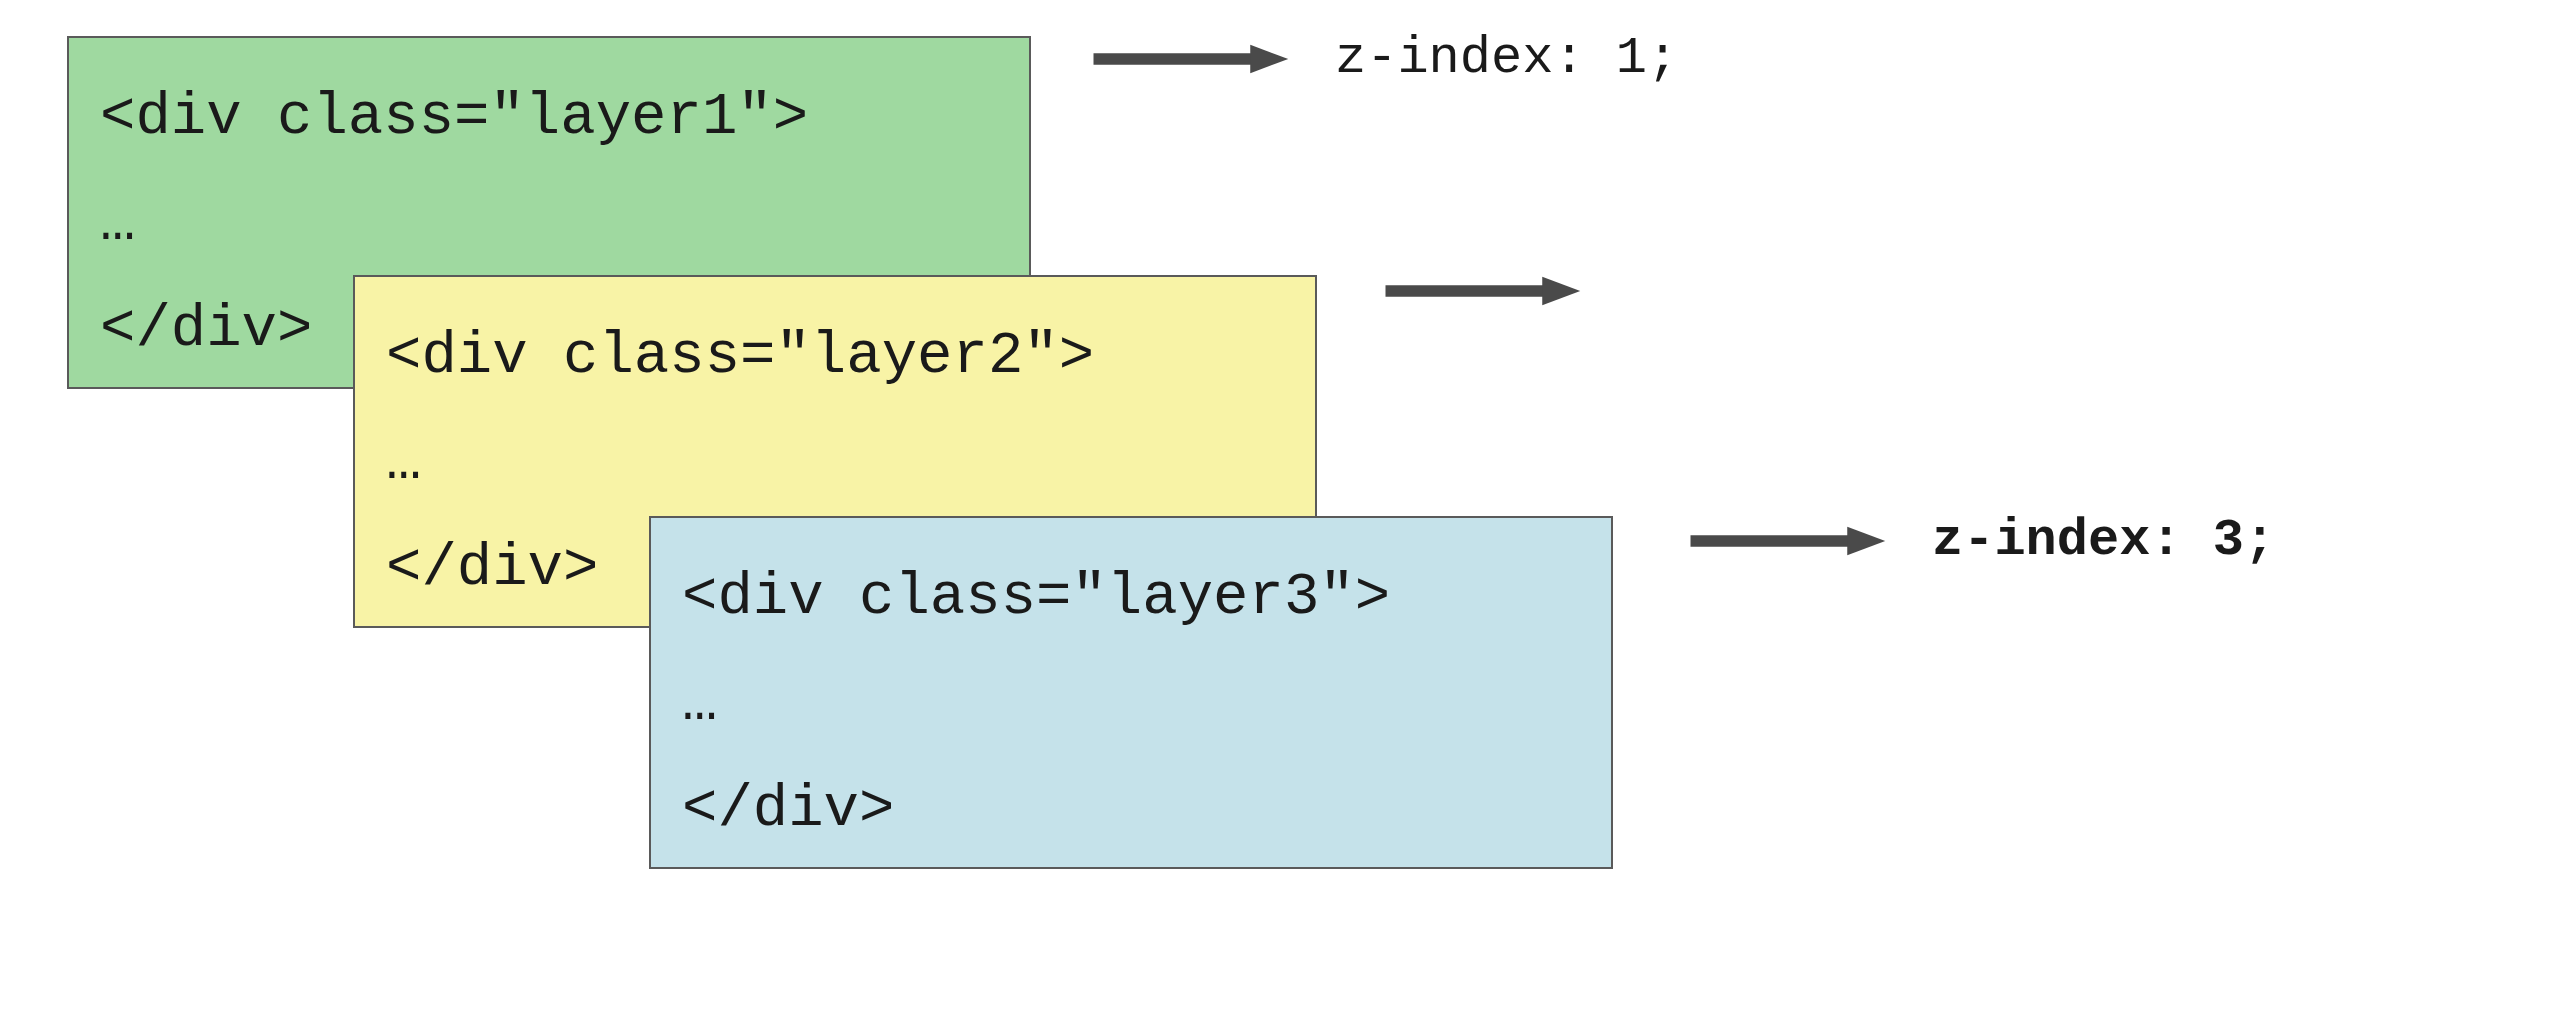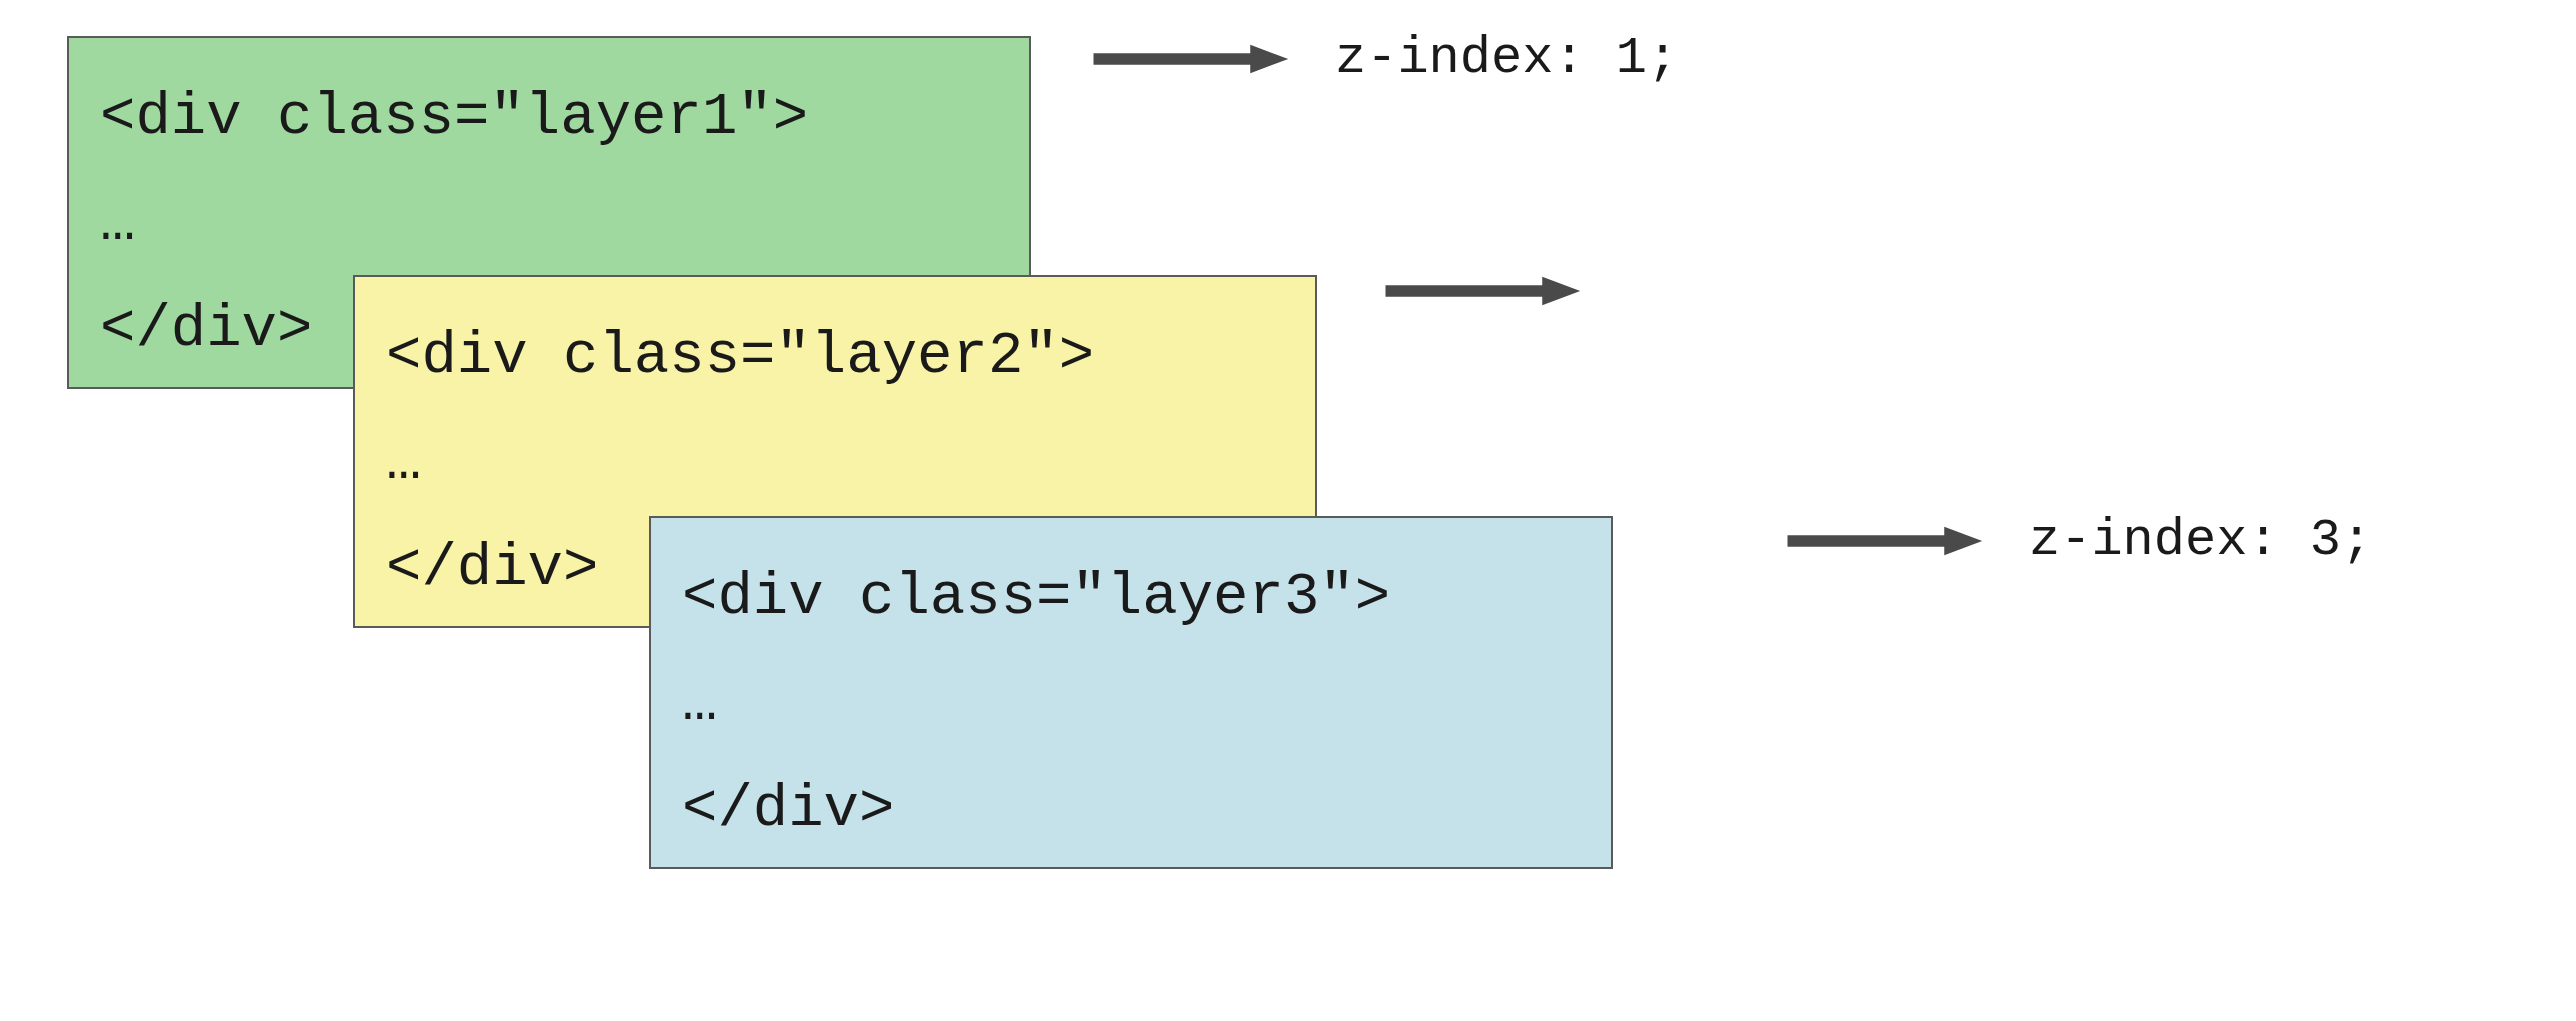--- a/index.html
+++ b/index.html
@@ -61,21 +61,21 @@
     }
     .arrow-label {
       font-size: 52px;
       color: #1a1a1a;
       margin-left: 46px;
       white-space: nowrap;
       text-align: right;
     }
     .arrow1 { left: 1088px; top: 29px; }
     .arrow2 { left: 1380px; top: 272px; }
-    .arrow3 { left: 1782px; top: 511px; }
+    .arrow3 { left: 1685px; top: 511px; font-weight: bold; }
   </style>
 </head>
 <body>
 
 <div class="layer-box layer1">
   <span class="code-line">&lt;div class="layer1"&gt;</span>
   <span class="code-line">…</span>
   <span class="code-line">&lt;/div&gt;</span>
 </div>
 

